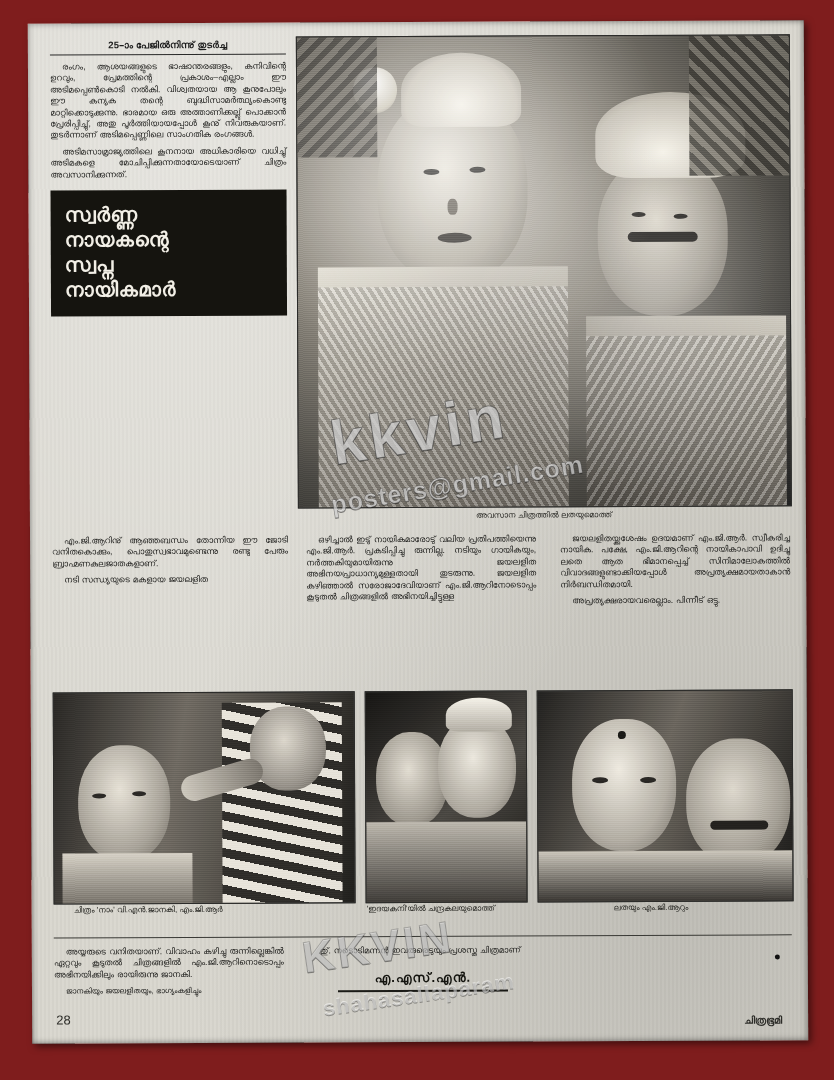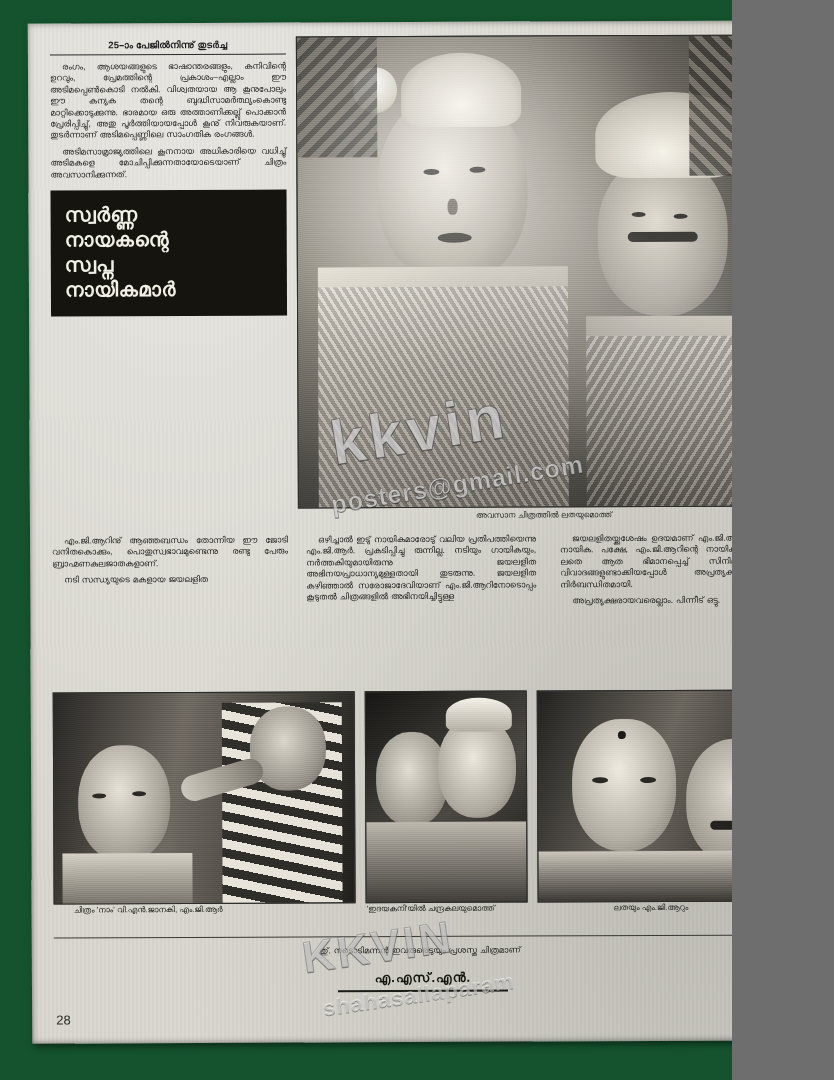--- a/index.html
+++ b/index.html
@@ -1,19 +1,19 @@
 <!DOCTYPE html>
 <html><head>
 <meta charset="utf-8">
 <style>
   html,body{margin:0;padding:0;background:#6e6e6e;}
   body{font-family:"Liberation Sans",sans-serif;}
   .page{
-    position:relative;width:732px;height:1080px;overflow:hidden;
-    background:#14532d;
+    position:relative;width:834px;height:1080px;overflow:hidden;
+    background:#7f1d1d;
   }
   
   .paper{
     position:absolute;left:30px;top:22px;width:776px;height:1020px;
     background:#d9d7cf;
     box-shadow:0 0 6px rgba(0,0,0,.55) inset, 3px 3px 7px rgba(0,0,0,.5);
     transform:rotate(-0.25deg);
   }
   .paper:before{
     content:"";position:absolute;inset:0;
@@ -240,20 +240,24 @@
             background:linear-gradient(180deg,#cbc6bb,#3b3834);"></div>
           <div class="grain"></div>
         </div>
 
         <div class="bcap bcap1">ചിത്രം 'നാം' വി.എൻ.ജാനകി, എം.ജി.ആർ</div>
         <div class="bcap bcap2">'ഇദയകനി'യിൽ ചന്ദ്രകലയുമൊത്ത്</div>
         <div class="bcap bcap3">ലതയും എം.ജി.ആറും</div>
       </div>
 
       <div class="botcols">
+        <div class="bc bc1">
+          <p class="mlpara">അയ്യരുടെ വനിതയാണ്. വിവാഹം കഴിച്ചു രുന്നില്ലെങ്കിൽ ഏറ്റവും കൂടുതൽ ചിത്രങ്ങളിൽ എം.ജി.ആറിനൊടൊപ്പം അഭിനയിക്കിലും രായിരുന്നു ജാനകി.</p>
+          <p class="mlpara" style="font-size:7.6px">ജാനകിയും ജയലളിതയും, ഭാഗ്യംകളിച്ചും</p>
+        </div>
         <div class="bc bc2">
           <p class="mlpara">തു്. നടൊടിമന്നൻ ഇവരുരെടുയും പ്രശസ്ത ചിത്രമാണ്</p>
           <div class="signature">എ.എസ്.എൻ.</div>
           <div class="sigrule"></div>
         </div>
         <div class="dot"></div>
       </div>
 
       <div class="folio">28</div>
       <div class="masthead-sm">ചിത്രഭൂമി</div>

